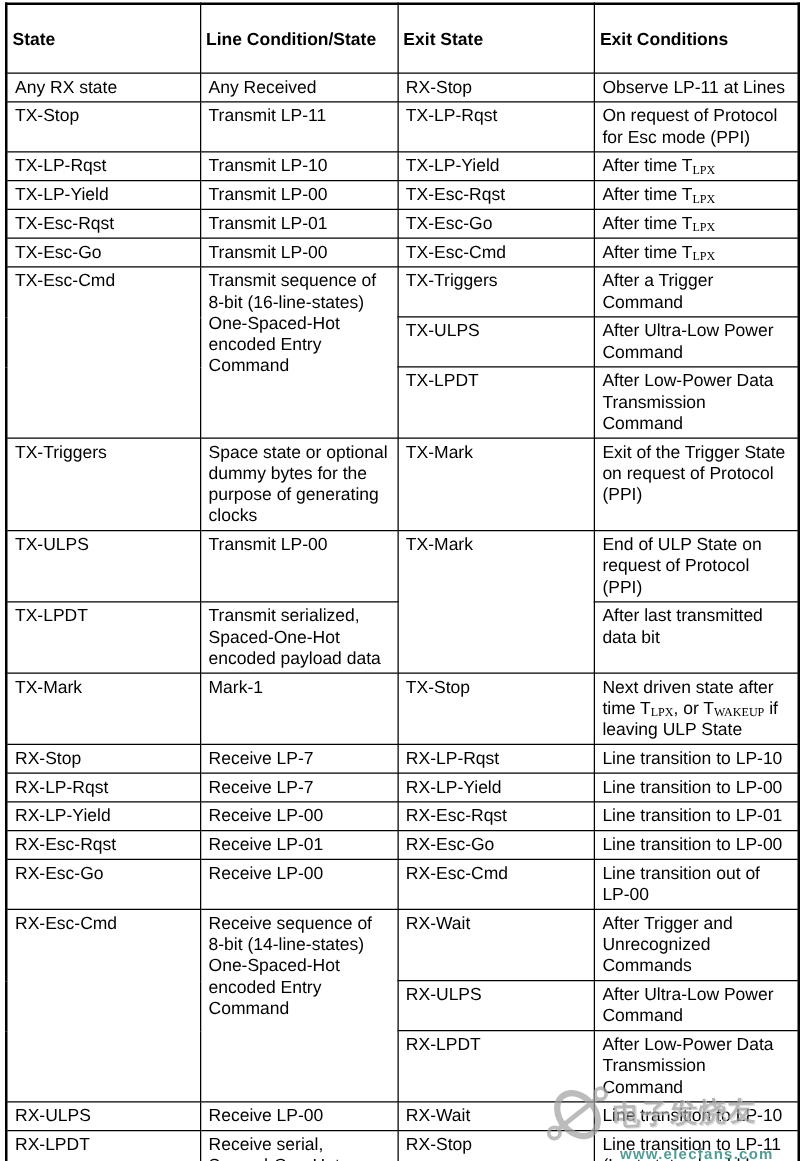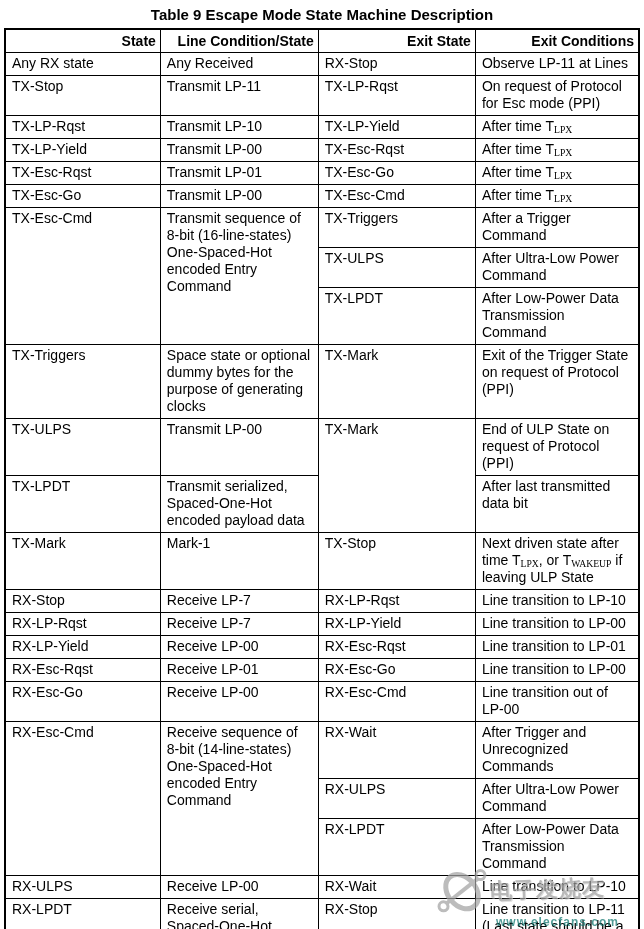--- a/index.html
+++ b/index.html
@@ -18,21 +18,21 @@
   table.state-table {
     width: 100%; border-collapse: collapse; table-layout: fixed;
     border: 2px solid #000;
   }
   col.c1 { width: 24.5%; }
   col.c2 { width: 24.9%; }
   col.c3 { width: 24.8%; }
   col.c4 { width: 25.8%; }
   .state-table th {
     border: 1px solid #000; font-size: 14px; font-weight: bold;
-    text-align: right; padding: 3px 4px; line-height: 16px;
+    text-align: left; padding: 19px 4px; line-height: 16px;
   }
   .state-table td {
     border: 1px solid #000; font-size: 14px; line-height: 17px;
     padding: 2px 5px 3px 6px; vertical-align: top; text-align: left;
     word-wrap: break-word;
   }
   .state-table sub {
     font-size: 69%; line-height: 0;
     vertical-align: baseline; position: relative; top: 2px; font-family: Liberation Serif, serif;
   }
@@ -49,21 +49,20 @@
   .wm-url {
     font-size: 12px; font-weight: bold; color: #0f766e;
     margin: -2px 6px 0 62px; letter-spacing: 1px;
   }
 </style>
 </head>
 <body>
 
 <div class="page">
 
-  <div class="doc-title">Table 9 Escape Mode State Machine Description</div>
 
   <table class="state-table">
     <colgroup>
       <col class="c1">
         <col class="c2">
         <col class="c3">
         <col class="c4">
     </colgroup>
     <thead>
       <tr>

